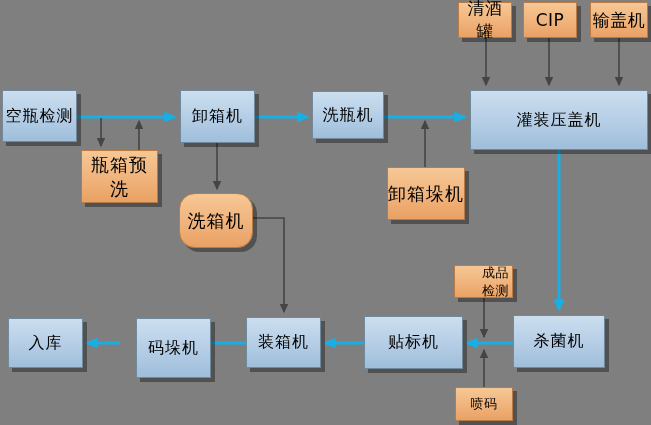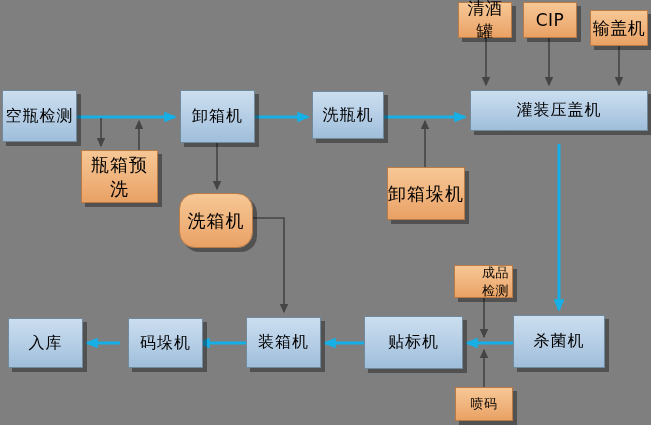--- a/index.html
+++ b/index.html
@@ -90,31 +90,31 @@
     <line class="edge-dark" x1="549" y1="38" x2="549" y2="85" marker-end="url(#mDark)"></line>
     <line class="edge-dark" x1="619" y1="38" x2="619" y2="85" marker-end="url(#mDark)"></line>
     <polyline class="edge-dark" points="253,218 284,218 284,312" marker-end="url(#mDark)"></polyline>
     <line class="edge-dark" x1="484" y1="298" x2="484" y2="337" marker-end="url(#mDark)"></line>
     <line class="edge-dark" x1="484" y1="387" x2="484" y2="350" marker-end="url(#mDark)"></line>
   </svg>
 
   <div class="node process" style="left:2px;   top:90px;  width:75px;  height:52px;">空瓶检测</div>
   <div class="node process" style="left:180px; top:90px;  width:75px;  height:53px;">卸箱机</div>
   <div class="node process" style="left:312px; top:91px;  width:72px;  height:48px;">洗瓶机</div>
-  <div class="node process" style="left:470px; top:90px;  width:178px; height:41px;">灌装压盖机</div>
+  <div class="node process" style="left:470px; top:90px;  width:178px; height:60px;">灌装压盖机</div>
 
   <div class="node aux small" style="left:458px; top:2px; width:54px; height:36px;">清酒罐</div>
   <div class="node aux small" style="left:523px; top:2px; width:54px; height:36px;">CIP</div>
-  <div class="node aux small" style="left:590px; top:10px; width:58px; height:36px;">输盖机</div>
+  <div class="node aux small" style="left:590px; top:2px; width:58px; height:36px;">输盖机</div>
 
   <div class="node aux" style="left:81px;  top:150px; width:77px; height:53px;">瓶箱预洗</div>
   <div class="node aux" style="left:179px; top:193px; width:74px; height:55px;border-radius:16px;">洗箱机</div>
   <div class="node aux" style="left:387px; top:167px; width:78px; height:53px;">卸箱垛机</div>
   <div class="node aux tiny" style="left:454px; top:265px; width:59px; height:33px;padding-left:24px;">成品检测</div>
   <div class="node aux tiny" style="left:455px; top:387px; width:58px; height:34px;">喷码</div>
 
   <div class="node process" style="left:8px;   top:318px; width:75px; height:50px;">入库</div>
-  <div class="node process" style="left:128px; top:318px; width:75px; height:50px;">码垛机</div>
+  <div class="node process" style="left:136px; top:318px; width:75px; height:60px;">码垛机</div>
   <div class="node process" style="left:246px; top:317px; width:75px; height:51px;">装箱机</div>
   <div class="node process" style="left:364px; top:316px; width:99px; height:53px;">贴标机</div>
   <div class="node process" style="left:513px; top:315px; width:92px; height:53px;">杀菌机</div>
 
 </div>
 
 </body></html>

